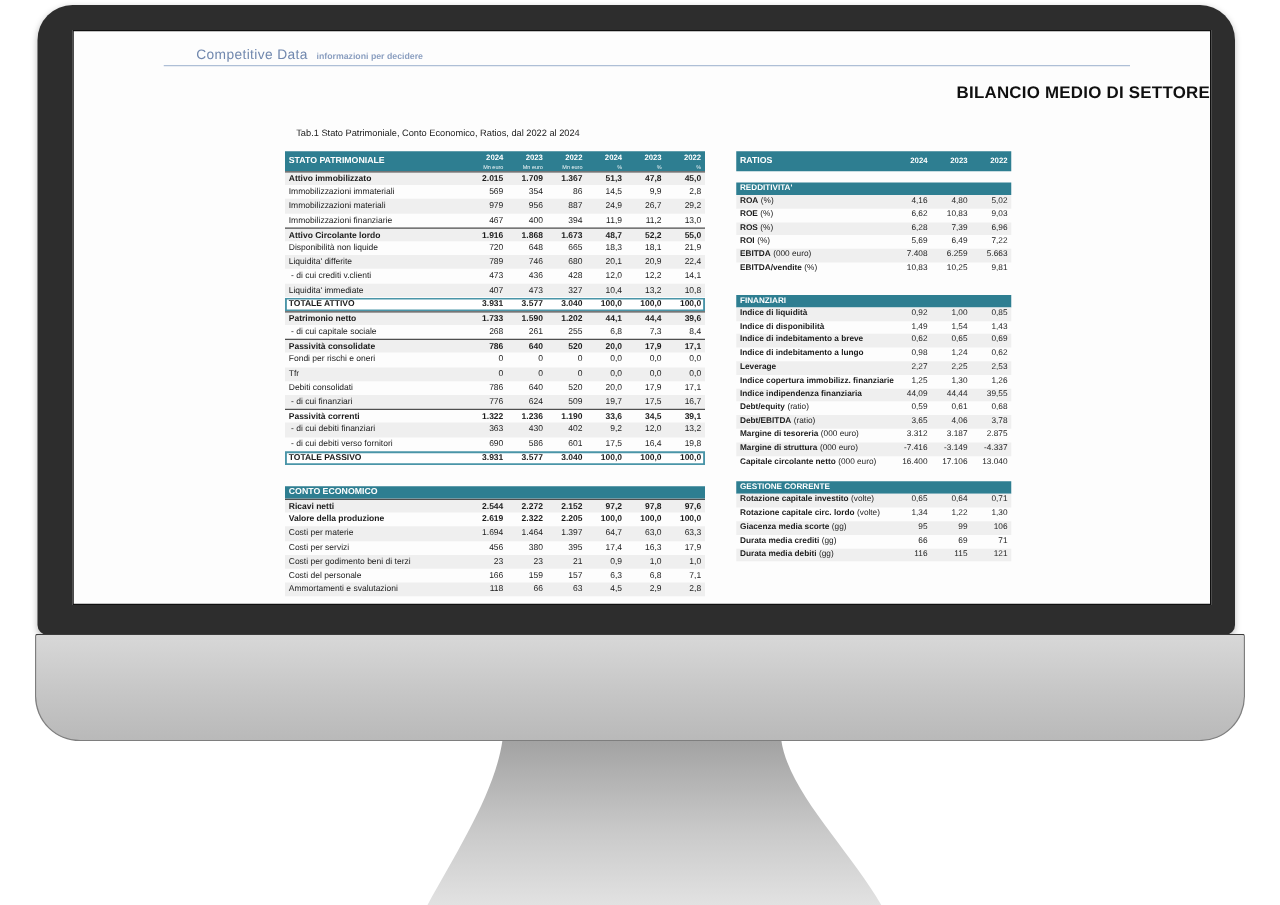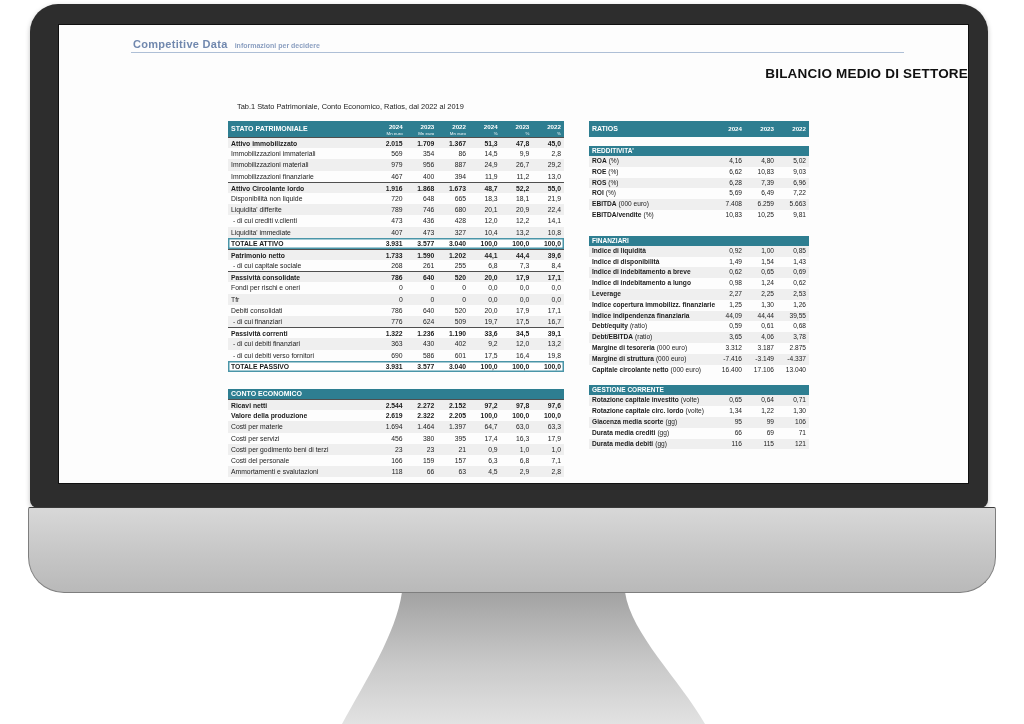--- a/index.html
+++ b/index.html
@@ -19,21 +19,21 @@
     border:1px solid #7e7e7e;border-top:1px solid #3a3a3a;
     border-radius:2px 2px 36px 36px;box-sizing:border-box;z-index:2;
   }
   .stand{position:absolute;left:330px;top:592px;width:380px;height:132px;z-index:0;}
   .screen{
     position:absolute;left:58px;top:24px;width:909px;height:458px;
     background:#fdfdfd;border:1px solid #101010;box-sizing:content-box;z-index:3;
   }
   
   .brand{position:absolute;left:74px;top:9px;white-space:nowrap;}
-  .brand-name{font-size:11px;font-weight:bold;color:#7188ae;letter-spacing:.3px;}
+  .brand-name{font-size:11px;font-weight:normal;color:#7188ae;letter-spacing:.3px;margin-left:24px;}
   .brand-tagline{font-size:7px;font-weight:bold;color:#8b9fc0;margin-left:7px;}
   .brand-rule{position:absolute;left:72px;top:27px;width:773px;height:1px;background:#aebfd6;}
   .doc-title{position:absolute;left:0;top:41px;width:909px;text-align:right;
     font-size:13.5px;font-weight:bold;color:#101010;letter-spacing:.2px;}
   .caption{position:absolute;left:178px;top:77px;font-size:7.4px;color:#1a1a1a;}
   
   .table-sp{position:absolute;left:169px;top:96px;width:336px;}
   .table-ce{position:absolute;left:169px;top:364px;width:336px;}
   .sp-header{display:flex;height:16px;background:#2E7E91;color:#fff;}
   .sp-title{width:146px;font-size:7px;font-weight:bold;line-height:16px;padding-left:3px;box-sizing:border-box;}
@@ -84,21 +84,21 @@
 </svg>
 
 <div class="screen">
 
   <div class="brand">
     <span class="brand-name">Competitive Data</span><span class="brand-tagline">informazioni per decidere</span>
   </div>
   <div class="brand-rule"></div>
 
   <div class="doc-title">BILANCIO MEDIO DI SETTORE</div>
-  <div class="caption">Tab.1 Stato Patrimoniale, Conto Economico, Ratios, dal 2022 al 2019</div>
+  <div class="caption">Tab.1 Stato Patrimoniale, Conto Economico, Ratios, dal 2022 al 2024</div>
 
   <div class="table-sp">
     <div class="sp-header">
       <div class="sp-title">STATO PATRIMONIALE</div>
       <div class="colh">
           <div class="y">2024</div>
           <div class="u">Mn euro</div>
         </div>
       <div class="colh">
           <div class="y">2023</div>

